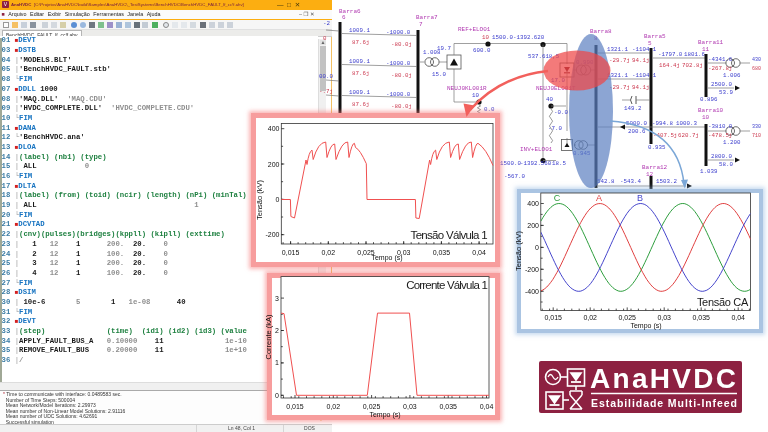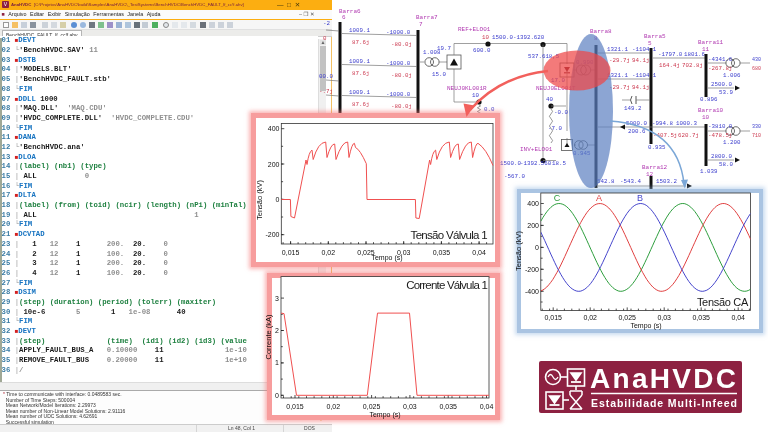--- a/index.html
+++ b/index.html
@@ -85,47 +85,46 @@
 <i style="left:209px;background:#ccd2da"></i>
 <i style="left:218px;background:#ccd2da"></i>
 <i style="left:227px;background:#ccd2da"></i>
 </div>
 <div class="abs" id="tabbar">
     <div id="tab1">BenchHVDC_FAULT_lf_cc!f.ahv</div>
   </div>
 
 <div class="abs" id="editor">
 <div class="el"><span class="ln">01</span> <span class="mr">■</span><span class="kw">DEVT</span></div>
-    <div class="el"><span class="ln">02</span> <span class="mp">└</span><span class="st">'BenchHVDC.SAV'</span> <span class="gr">11</span></div>
     <div class="el"><span class="ln">03</span> <span class="mr">■</span><span class="kw">DSTB</span></div>
     <div class="el"><span class="ln">04</span> <span class="mp">|</span><span class="st">'MODELS.BLT'</span></div>
     <div class="el"><span class="ln">05</span> <span class="mp">|</span><span class="st">'BenchHVDC_FAULT.stb'</span></div>
     <div class="el"><span class="ln">08</span> <span class="mp">└</span><span class="kw">FIM</span></div>
     <div class="el"><span class="ln">07</span> <span class="mr">■</span><span class="kw">DDLL</span> <span class="st">1000</span></div>
     <div class="el"><span class="ln">08</span> <span class="mp">|</span><span class="st">'MAQ.DLL'</span>  <span class="gr">'MAQ.CDU'</span></div>
     <div class="el"><span class="ln">09</span> <span class="mp">|</span><span class="st">'HVDC_COMPLETE.DLL'</span>  <span class="gr">'HVDC_COMPLETE.CDU'</span></div>
     <div class="el"><span class="ln">10</span> <span class="mp">└</span><span class="kw">FIM</span></div>
     <div class="el"><span class="ln">11</span> <span class="mr">■</span><span class="kw">DANA</span></div>
     <div class="el"><span class="ln">12</span> <span class="mp">└</span><span class="st">'BenchHVDC.ana'</span></div>
     <div class="el"><span class="ln">13</span> <span class="mr">■</span><span class="kw">DLOA</span></div>
     <div class="el"><span class="ln">14</span> <span class="mp">|</span><span class="gn">(label) (nb1) (type)</span></div>
     <div class="el"><span class="ln">15</span> <span class="mp">|</span> <span class="st">ALL</span>           <span class="gr">0</span></div>
     <div class="el"><span class="ln">16</span> <span class="mp">└</span><span class="kw">FIM</span></div>
     <div class="el"><span class="ln">17</span> <span class="mr">■</span><span class="kw">DLTA</span></div>
     <div class="el"><span class="ln">18</span> <span class="mp">|</span><span class="gn">(label) (from) (toid) (ncir) (length) (nPi) (minTal)</span></div>
     <div class="el"><span class="ln">19</span> <span class="mp">|</span> <span class="st">ALL</span>                                    <span class="gr">1</span></div>
     <div class="el"><span class="ln">20</span> <span class="mp">└</span><span class="kw">FIM</span></div>
     <div class="el"><span class="ln">21</span> <span class="mr">■</span><span class="kw">DCVTAD</span></div>
+    <div class="el"><span class="ln">22</span> <span class="mp">|</span><span class="gn">(cnv)(pulses)(bridges)(kppll) (kipll) (exttime)</span></div>
     <div class="el"><span class="ln">23</span> <span class="mp">|</span>   <span class="st">1</span>   <span class="gr">12</span>    <span class="st">1</span>      <span class="gr">200.</span>  <span class="st">20.</span>    <span class="gr">0</span></div>
     <div class="el"><span class="ln">24</span> <span class="mp">|</span>   <span class="st">2</span>   <span class="gr">12</span>    <span class="st">1</span>      <span class="gr">100.</span>  <span class="st">20.</span>    <span class="gr">0</span></div>
     <div class="el"><span class="ln">25</span> <span class="mp">|</span>   <span class="st">3</span>   <span class="gr">12</span>    <span class="st">1</span>      <span class="gr">200.</span>  <span class="st">20.</span>    <span class="gr">0</span></div>
     <div class="el"><span class="ln">26</span> <span class="mp">|</span>   <span class="st">4</span>   <span class="gr">12</span>    <span class="st">1</span>      <span class="gr">100.</span>  <span class="st">20.</span>    <span class="gr">0</span></div>
     <div class="el"><span class="ln">27</span> <span class="mp">└</span><span class="kw">FIM</span></div>
     <div class="el"><span class="ln">28</span> <span class="mr">■</span><span class="kw">DSIM</span></div>
-    <div class="el"><span class="ln">29</span> <span class="mp">|</span><span class="gn">(step) (duration) (period) (tolerr) (maxiter)</span></div>
     <div class="el"><span class="ln">30</span> <span class="mp">|</span> <span class="st">10e-6</span>       <span class="gr">5</span>       <span class="st">1</span>   <span class="gr">1e-08</span>      <span class="st">40</span></div>
     <div class="el"><span class="ln">31</span> <span class="mp">└</span><span class="kw">FIM</span></div>
     <div class="el"><span class="ln">32</span> <span class="mr">■</span><span class="kw">DEVT</span></div>
     <div class="el"><span class="ln">33</span> <span class="mp">|</span><span class="gn">(step)</span>              <span class="gn">(time)</span>  <span class="gn">(id1)</span> <span class="gn">(id2)</span> <span class="gn">(id3)</span> <span class="gn">(value</span></div>
     <div class="el"><span class="ln">34</span> <span class="mp">|</span><span class="st">APPLY_FAULT_BUS_A</span>   <span class="gr">0.10000</span>    <span class="st">11</span>              <span class="gr">1e-10</span></div>
     <div class="el"><span class="ln">35</span> <span class="mp">|</span><span class="st">REMOVE_FAULT_BUS</span>    <span class="gr">0.20000</span>    <span class="st">11</span>              <span class="gr">1e+10</span></div>
     <div class="el"><span class="ln">36</span> <span class="mp">|</span><span class="gr">/</span></div>
 </div>
 <div class="abs" style="left:0;top:38px;width:2px;height:344px;background:#a0a896"></div>
 <div class="abs" id="vscroll">

